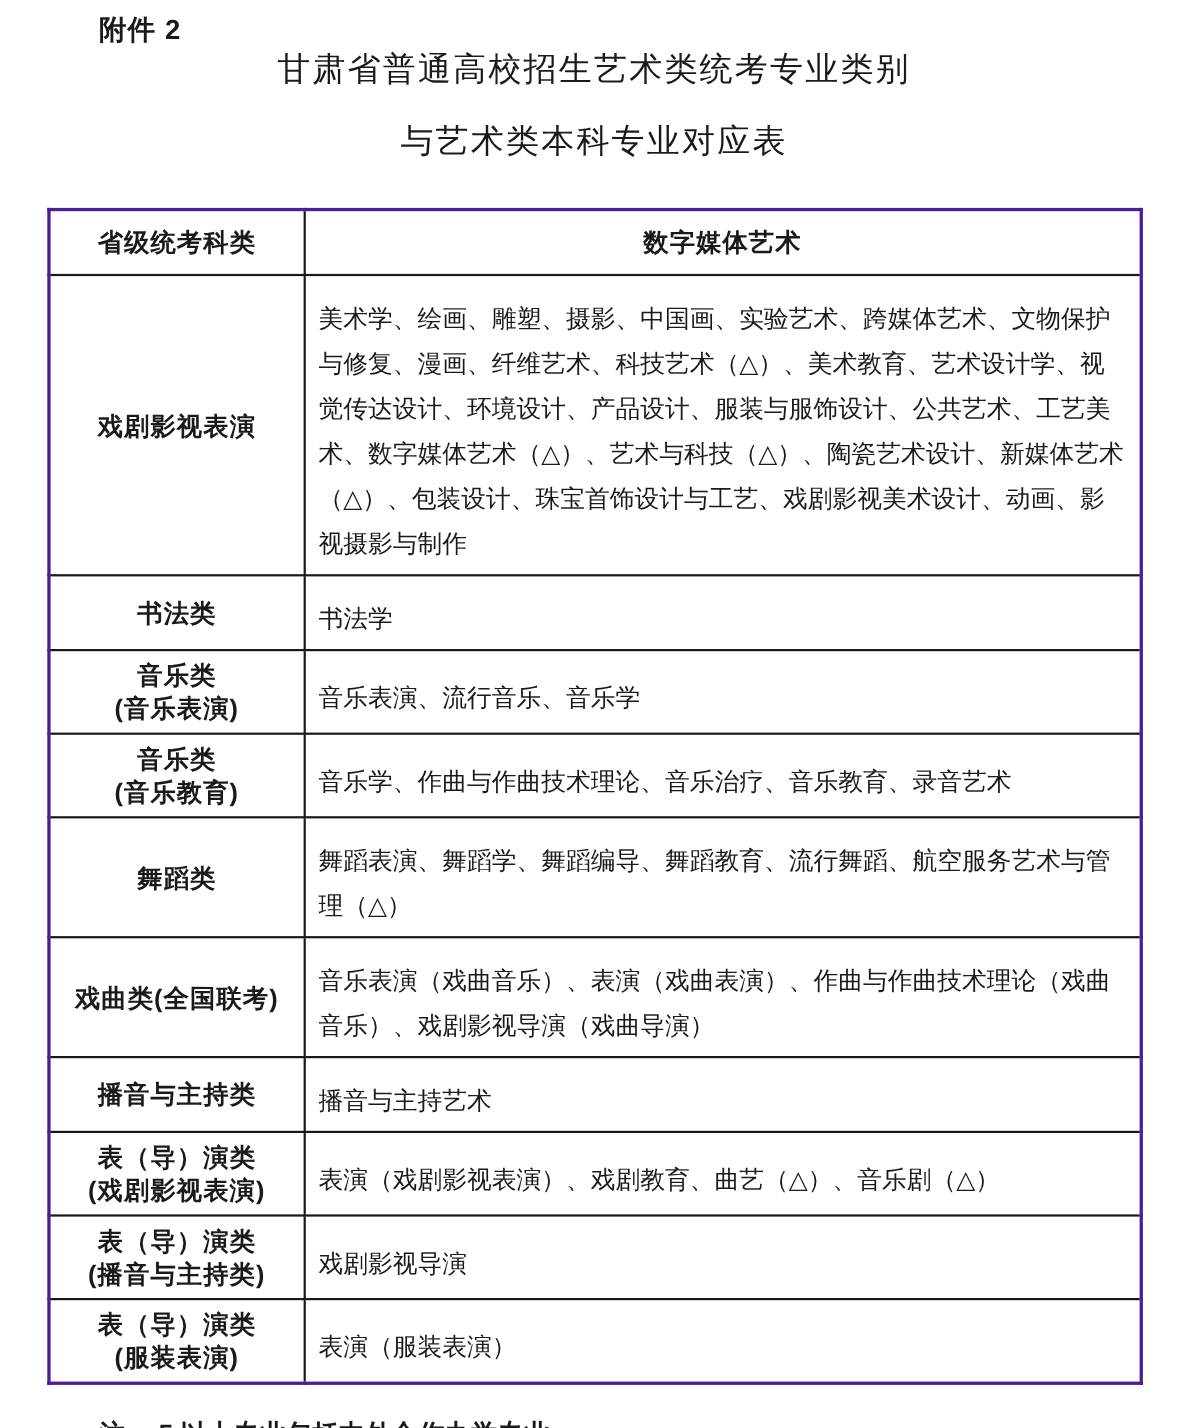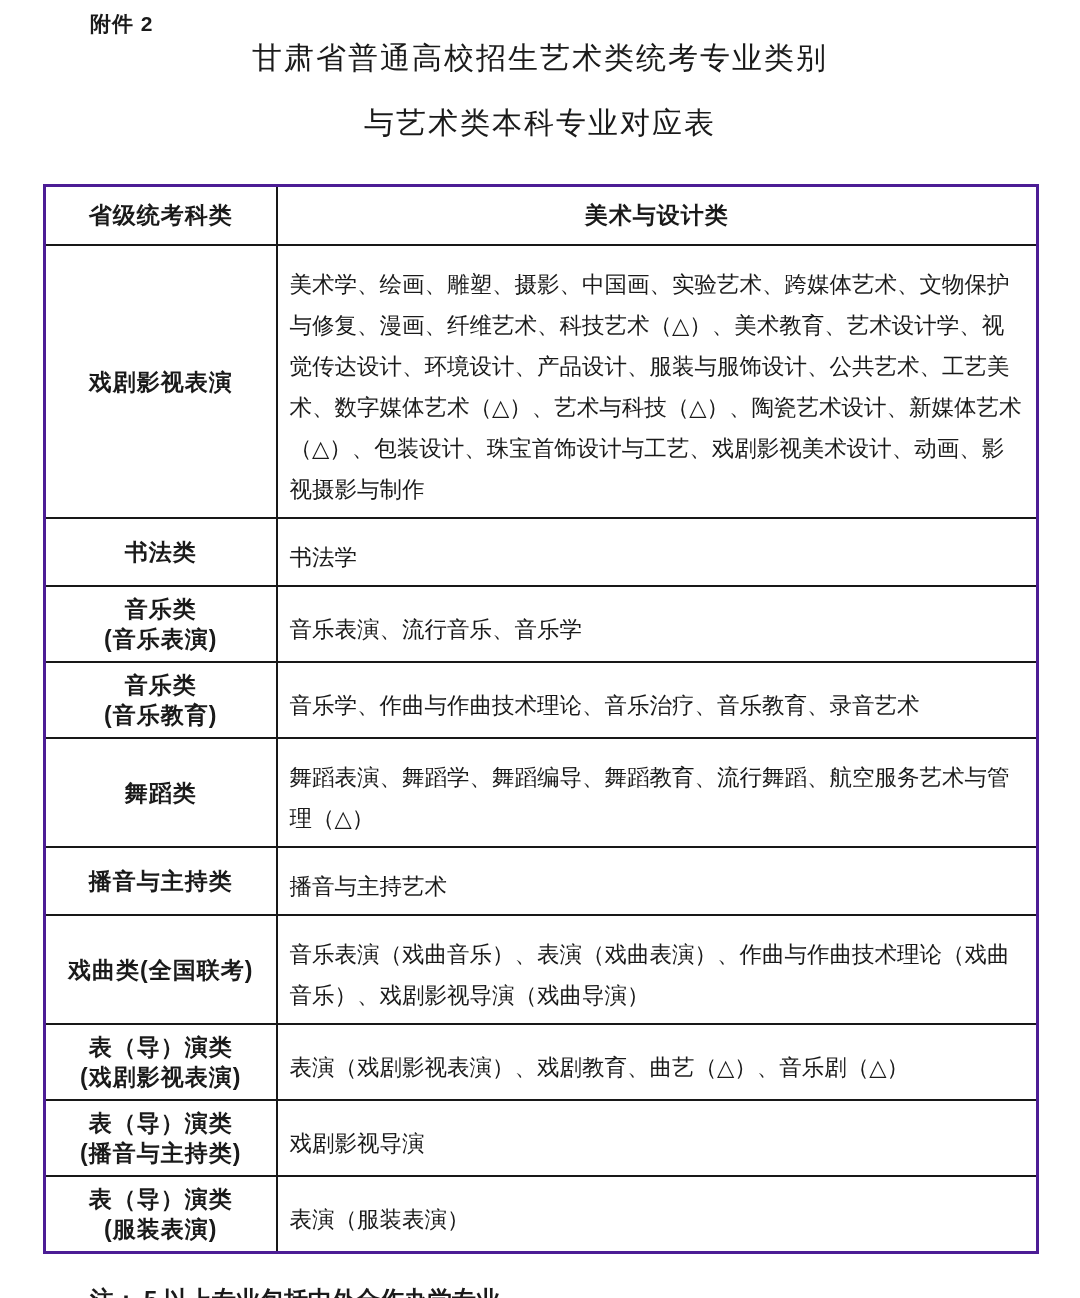--- a/index.html
+++ b/index.html
@@ -10,21 +10,21 @@
   }
   .doc {
     position: relative;
     width: 1080px;
     min-height: 1298px;
     background: #ffffff;
     padding-top: 10px;
   }
   .attachment-label {
     margin-left: 90px;
-    font-size: 21px;
+    font-size: 25px;
     font-weight: 700;
     letter-spacing: 1px;
   }
   .doc-title {
     text-align: center;
     font-size: 30px;
     font-weight: 500;
     letter-spacing: 2px;
   }
   .doc-title.second {
@@ -92,21 +92,21 @@
   <div class="doc-title second">与艺术类本科专业对应表</div>
 
   <table class="mapping-table">
     <colgroup>
       <col style="width:232px">
       <col style="width:761px">
     </colgroup>
     <thead>
       <tr>
         <th>省级统考科类</th>
-        <th>美术与设计类</th>
+        <th>数字媒体艺术</th>
       </tr>
     </thead>
     <tbody>
     <tr>
       <td class="cat-cell">
         <div class="cat-line1">戏剧影视表演</div>
 
       </td>
       <td class="majors-cell">美术学、绘画、雕塑、摄影、中国画、实验艺术、跨媒体艺术、文物保护与修复、漫画、纤维艺术、科技艺术（△）、美术教育、艺术设计学、视觉传达设计、环境设计、产品设计、服装与服饰设计、公共艺术、工艺美术、数字媒体艺术（△）、艺术与科技（△）、陶瓷艺术设计、新媒体艺术（△）、包装设计、珠宝首饰设计与工艺、戏剧影视美术设计、动画、影视摄影与制作</td>
     </tr>
@@ -138,32 +138,32 @@
     <tr>
       <td class="cat-cell">
         <div class="cat-line1">舞蹈类</div>
 
       </td>
       <td class="majors-cell">舞蹈表演、舞蹈学、舞蹈编导、舞蹈教育、流行舞蹈、航空服务艺术与管理（△）</td>
     </tr>
 
     <tr>
       <td class="cat-cell">
+        <div class="cat-line1">戏曲类(全国联考)</div>
+
+      </td>
+      <td class="majors-cell">音乐表演（戏曲音乐）、表演（戏曲表演）、作曲与作曲技术理论（戏曲音乐）、戏剧影视导演（戏曲导演）</td>
+    </tr>
+
+    <tr>
+      <td class="cat-cell">
         <div class="cat-line1">播音与主持类</div>
 
       </td>
       <td class="majors-cell">播音与主持艺术</td>
-    </tr>
-
-    <tr>
-      <td class="cat-cell">
-        <div class="cat-line1">戏曲类(全国联考)</div>
-
-      </td>
-      <td class="majors-cell">音乐表演（戏曲音乐）、表演（戏曲表演）、作曲与作曲技术理论（戏曲音乐）、戏剧影视导演（戏曲导演）</td>
     </tr>
 
     <tr>
       <td class="cat-cell">
         <div class="cat-line1">表（导）演类</div>
         <div class="cat-line2">(戏剧影视表演)</div>
       </td>
       <td class="majors-cell">表演（戏剧影视表演）、戏剧教育、曲艺（△）、音乐剧（△）</td>
     </tr>
 

